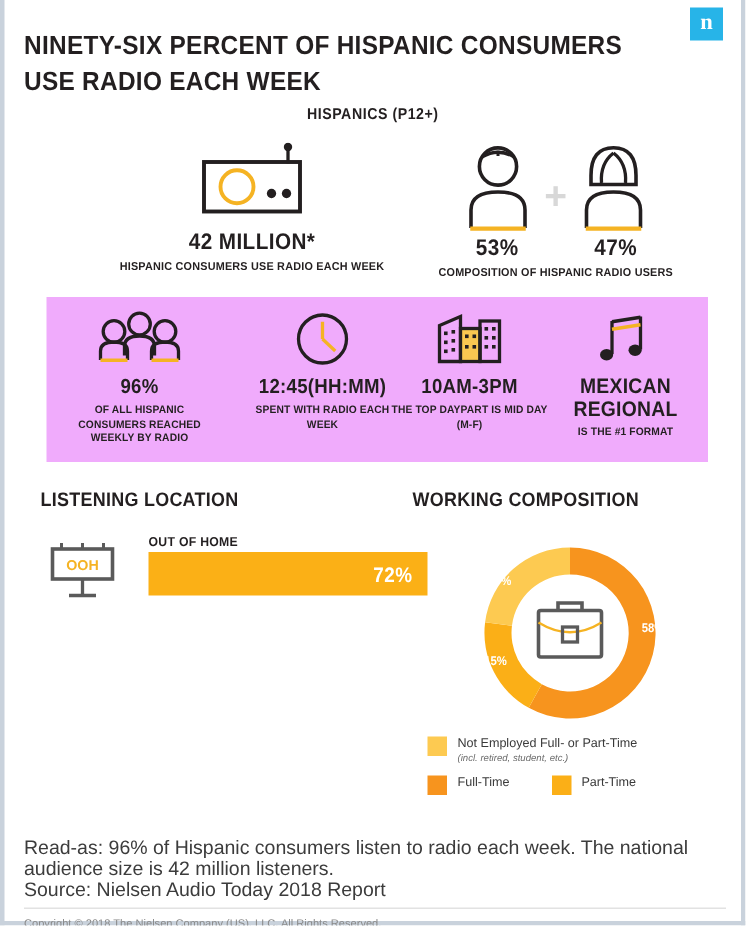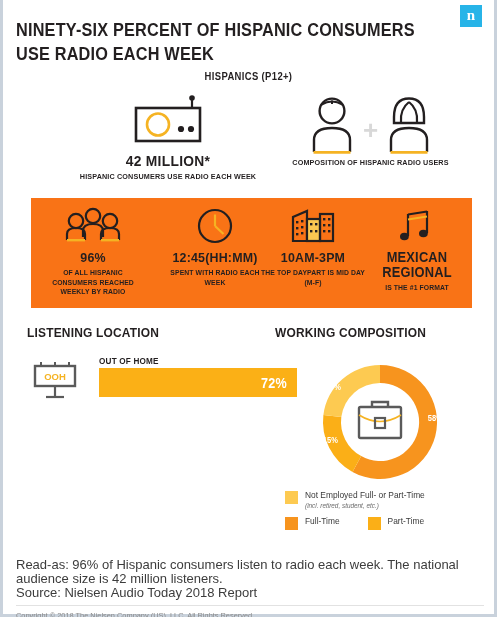--- a/index.html
+++ b/index.html
@@ -66,21 +66,21 @@
   .plus{
     color:#d8d8d8;font-size:26px;font-weight:700;line-height:1;
     margin-top:22px;
   }
   .pct-pair{display:flex;justify-content:center;gap:48px;margin-top:2px;}
   .pct-pair .bignum{margin-top:0;}
 
   
   .band{
     position:absolute;left:28px;top:198px;width:441px;height:110px;
-    background:#f97316;
+    background:#f0abfc;
   }
   .band-cell{
     position:absolute;top:8px;width:112px;text-align:center;
   }
   .band-cell.c0{left:6px;}
   .band-cell.c1{left:128px;}
   .band-cell.c2{left:226px;}
   .band-cell.c3{left:330px;}
   .band-icon{height:40px;display:flex;align-items:center;justify-content:center;}
   .band-value{
@@ -181,20 +181,24 @@
         <div class="plus">+</div>
         <div class="person-col">
           <svg width="50" height="60" viewBox="0 0 50 60">
             <path d="M10 22 Q10 3.5 25 3.5 Q40 3.5 40 22 L40 28 L10 28 Z" fill="none" stroke="#231f20" stroke-width="2.4"></path>
             <path d="M25 7 Q16 14 17 27" fill="none" stroke="#231f20" stroke-width="2.2"></path>
             <path d="M25 7 Q34 14 33 27" fill="none" stroke="#231f20" stroke-width="2.2"></path>
             <path d="M7 57 L7 45 Q7 33 25 33 Q43 33 43 45 L43 57" fill="none" stroke="#231f20" stroke-width="2.4"></path>
             <line x1="6.5" y1="57.4" x2="43.5" y2="57.4" stroke="#f5b323" stroke-width="2.8"></line>
           </svg>
         </div>
+      </div>
+      <div class="pct-pair">
+        <div class="bignum">53%</div>
+        <div class="bignum">47%</div>
       </div>
       <div class="caption">COMPOSITION OF HISPANIC RADIO USERS</div>
     </div>
   </div>
 
   <div class="band">
 
     <div class="band-cell c0">
       <div class="band-icon">
         <svg width="56" height="38" viewBox="0 0 56 38">
@@ -284,21 +288,21 @@
           <rect x="8" y="8" width="40" height="20" fill="none" stroke="#5a5a5a" stroke-width="2.4"></rect>
           <line x1="14" y1="4" x2="14" y2="8" stroke="#5a5a5a" stroke-width="2"></line>
           <line x1="28" y1="4" x2="28" y2="8" stroke="#5a5a5a" stroke-width="2"></line>
           <line x1="42" y1="4" x2="42" y2="8" stroke="#5a5a5a" stroke-width="2"></line>
           <line x1="28" y1="28" x2="28" y2="39" stroke="#5a5a5a" stroke-width="2.2"></line>
           <line x1="19" y1="39" x2="37" y2="39" stroke="#5a5a5a" stroke-width="2.2"></line>
           <text x="28" y="22" text-anchor="middle" font-family="Liberation Sans, sans-serif" font-size="9.5" font-weight="700" fill="#f5b323">OOH</text>
         </svg>
       </div>
       <div class="ll-label">OUT OF HOME</div>
-      <div class="ll-bar" style="width:186px;padding-left:12px;">
+      <div class="ll-bar" style="width:186px;">
         <span>72%</span>
       </div>
     </div>
   </div>
 
   <div class="sect-title" style="left:272px;top:325px;">WORKING COMPOSITION</div>
 
   <div class="wc">
     <div class="donut-wrap">
       <svg width="160" height="128" viewBox="0 0 160 128">

